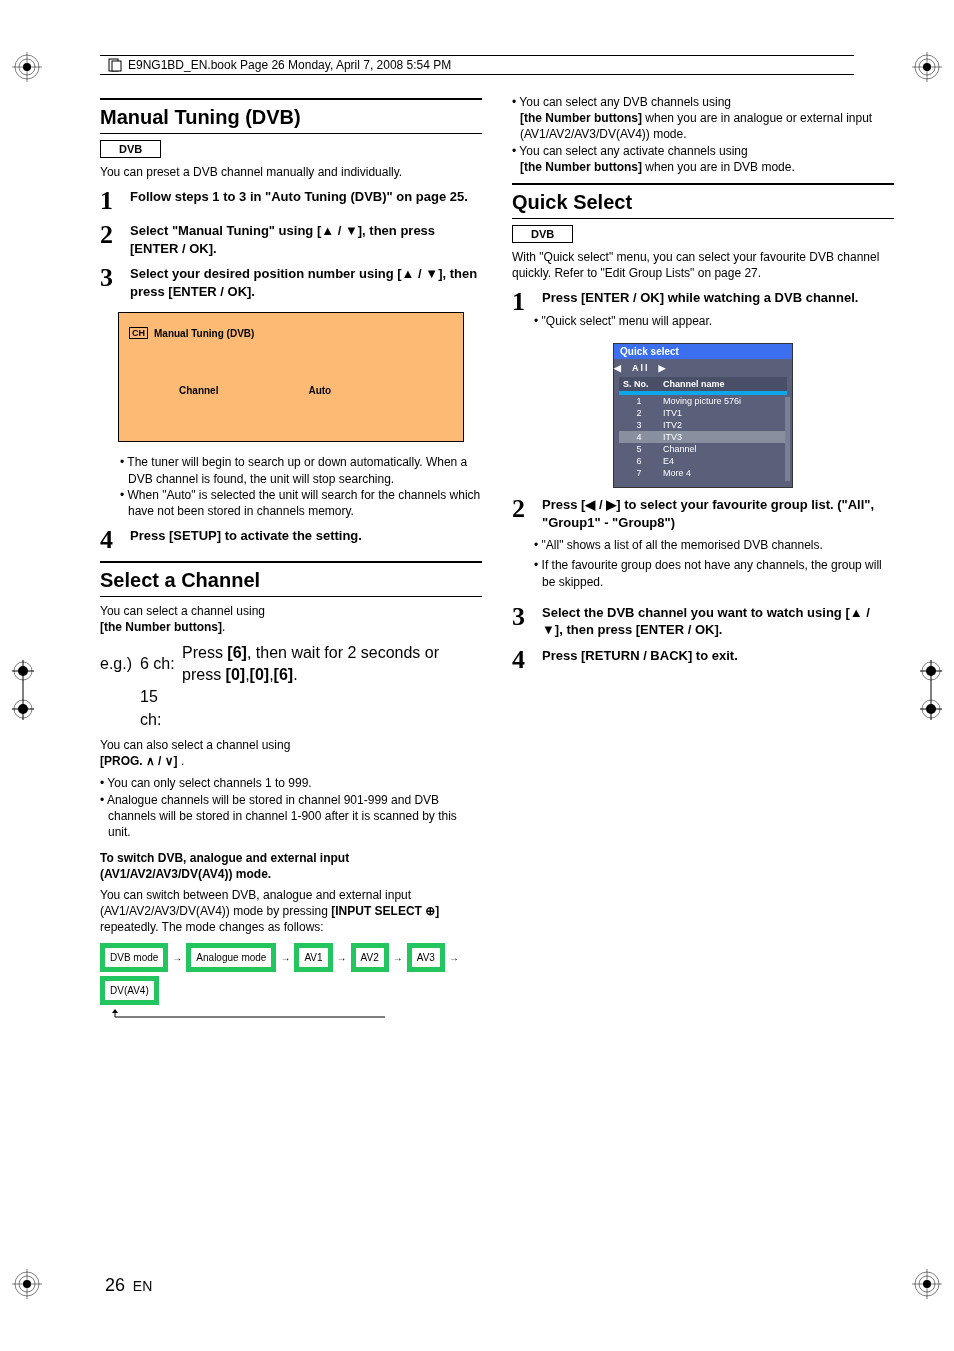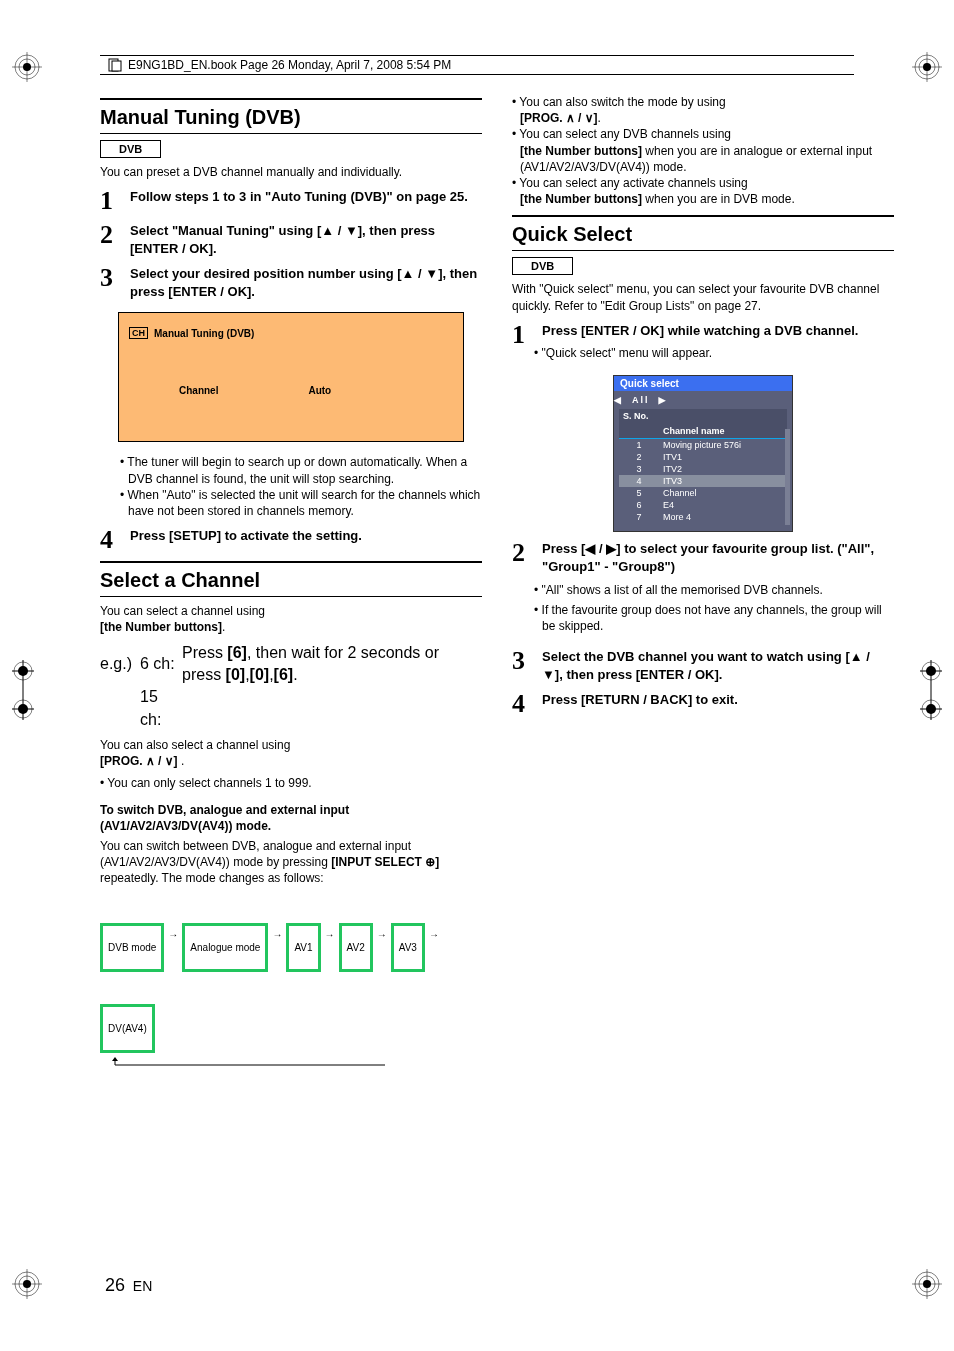--- a/index.html
+++ b/index.html
@@ -32,31 +32,31 @@
   .ui-row { display: flex; gap: 90px; font-weight: bold; padding-left: 50px; font-size: 10px; }
   .bullets { margin: 6px 0 6px 28px; }
   .bullets li { font-size: 12px; line-height: 1.35; list-style: none; text-indent: -8px; }
   .bullets li::before { content: "• "; }
   .eg-block { margin: 6px 0; }
   .eg-row { display: flex; font-size: 16px; line-height: 1.4; align-items: center; }
   .eg-label { width: 40px; flex-shrink: 0; }
   .eg-ch { width: 42px; flex-shrink: 0; }
   .eg-txt { flex: 1; }
   .flow-diagram { border: none; margin: 8px 0 4px 0; display: flex; align-items: center; font-size: 10px; gap: 4px; flex-wrap: wrap; }
-  .flow-box { border: 3px solid #22c55e; padding: 16px 5px; white-space: nowrap; margin-top: 28px; }
+  .flow-box { border: 5px solid #22c55e; padding: 4px 5px; white-space: nowrap; }
   .flow-arrow { font-size: 10px; }
   .flow-return { border-top: none; margin-top: 2px; font-size: 10px; padding-left: 10px; }
   .flow-return svg { vertical-align: middle; }
   .qs-panel { width: 180px; margin: 8px auto; font-size: 9px; color: #fff; background: #5a5f7a; border: 1px solid #333; padding: 0; }
   .qs-title { background: #3b6ff0; color: #fff; font-weight: bold; font-size: 10px; text-align: left; padding: 2px 6px; }
   .qs-tabs { padding: 4px 0; background: #5a5f7a; font-weight: bold; letter-spacing: 2px; }
   .qs-tabs .tri { }
-  .qs-head { display: flex; font-weight: bold; font-size: 9px; border-bottom: 1px solid #0ea5e9; background: #4a4f68; }
+  .qs-head { display: flex; font-weight: bold; font-size: 9px; border-bottom: 4px solid #0ea5e9; background: #4a4f68; align-items: flex-end; }
   .qs-head div:first-child { width: 40px; padding: 2px 4px; }
-  .qs-head div:last-child { flex: 1; padding: 2px 4px; margin-top: 15px; }
+  .qs-head div:last-child { flex: 1; padding: 2px 4px; }
   .qs-row { display: flex; font-size: 9px; }
   .qs-row div:first-child { width: 40px; text-align: center; padding: 1px 4px; }
   .qs-row div:last-child { flex: 1; padding: 1px 4px; }
   .qs-row.hl { background: #888f9f; }
   .qs-wrap { padding: 0 5px 8px 5px; background: #5a5f7a; position: relative; }
   .qs-scroll { position: absolute; right: 2px; top: 20px; bottom: 6px; width: 5px; background: #7a7f95; }
   .page-num { position: absolute; bottom: 55px; left: 105px; font-size: 14px; }
   .page-num .num { font-size: 18px; }
   b { font-weight: bold; }
 </style>
@@ -171,20 +171,21 @@
         </div>
         <div class="eg-row">
           <div class="eg-label"></div>
           <div class="eg-ch">15 ch:</div>
         </div>
       </div>
 
       <p><span>You can also select a channel using</span><br><b>[PROG. ∧ / ∨]</b> .</p>
       <ul class="bullets" style="margin-left:8px">
         <li>You can only select channels 1 to 999.</li>
+        <li>Analogue channels will be stored in channel 901-999 and DVB channels will be stored in channel 1-900 after it is scanned by this unit.</li>
       </ul>
 
       <p style="margin-top:10px"><b>To switch DVB, analogue and external input (AV1/AV2/AV3/DV(AV4)) mode.</b></p>
       <p><span>You can switch between DVB, analogue and external input (AV1/AV2/AV3/DV(AV4)) mode by pressing </span><b>[INPUT SELECT ⊕]</b><span> repeatedly. The mode changes as follows:</span></p>
 
       <div class="flow-diagram">
         <span class="flow-box">DVB mode</span>
         <span class="flow-arrow">→</span>
         <span class="flow-box">Analogue mode</span>
         <span class="flow-arrow">→</span>
@@ -199,21 +200,20 @@
       <div class="flow-return">
         <svg width="280" height="12" viewBox="0 0 280 12">
             <path d="M 5 2 L 5 8 L 275 8" fill="none" stroke="#000" stroke-width="1"></path>
             <polygon points="2,4 8,4 5,0" fill="#000"></polygon>
           </svg>
       </div>
     </div>
 
     <div class="col">
       <ul class="bullets" style="margin-left:8px; margin-top:4px">
-        <li><span>You can also switch the mode by using </span><br><b>[PROG. ∧ / ∨]</b>.</li>
         <li><span>You can select any DVB channels using </span><br><b>[the Number buttons]</b><span> when you are in analogue or external input (AV1/AV2/AV3/DV(AV4)) mode.</span></li>
         <li><span>You can select any activate channels using </span><br><b>[the Number buttons]</b><span> when you are in DVB mode.</span></li>
       </ul>
 
       <h2 class="section">Quick Select</h2>
       <div class="badge-box">DVB</div>
       <p>With "Quick select" menu, you can select your favourite DVB channel quickly. Refer to "Edit Group Lists" on page 27.</p>
 
       <div class="step-row">
         <div class="step-num">1</div>

